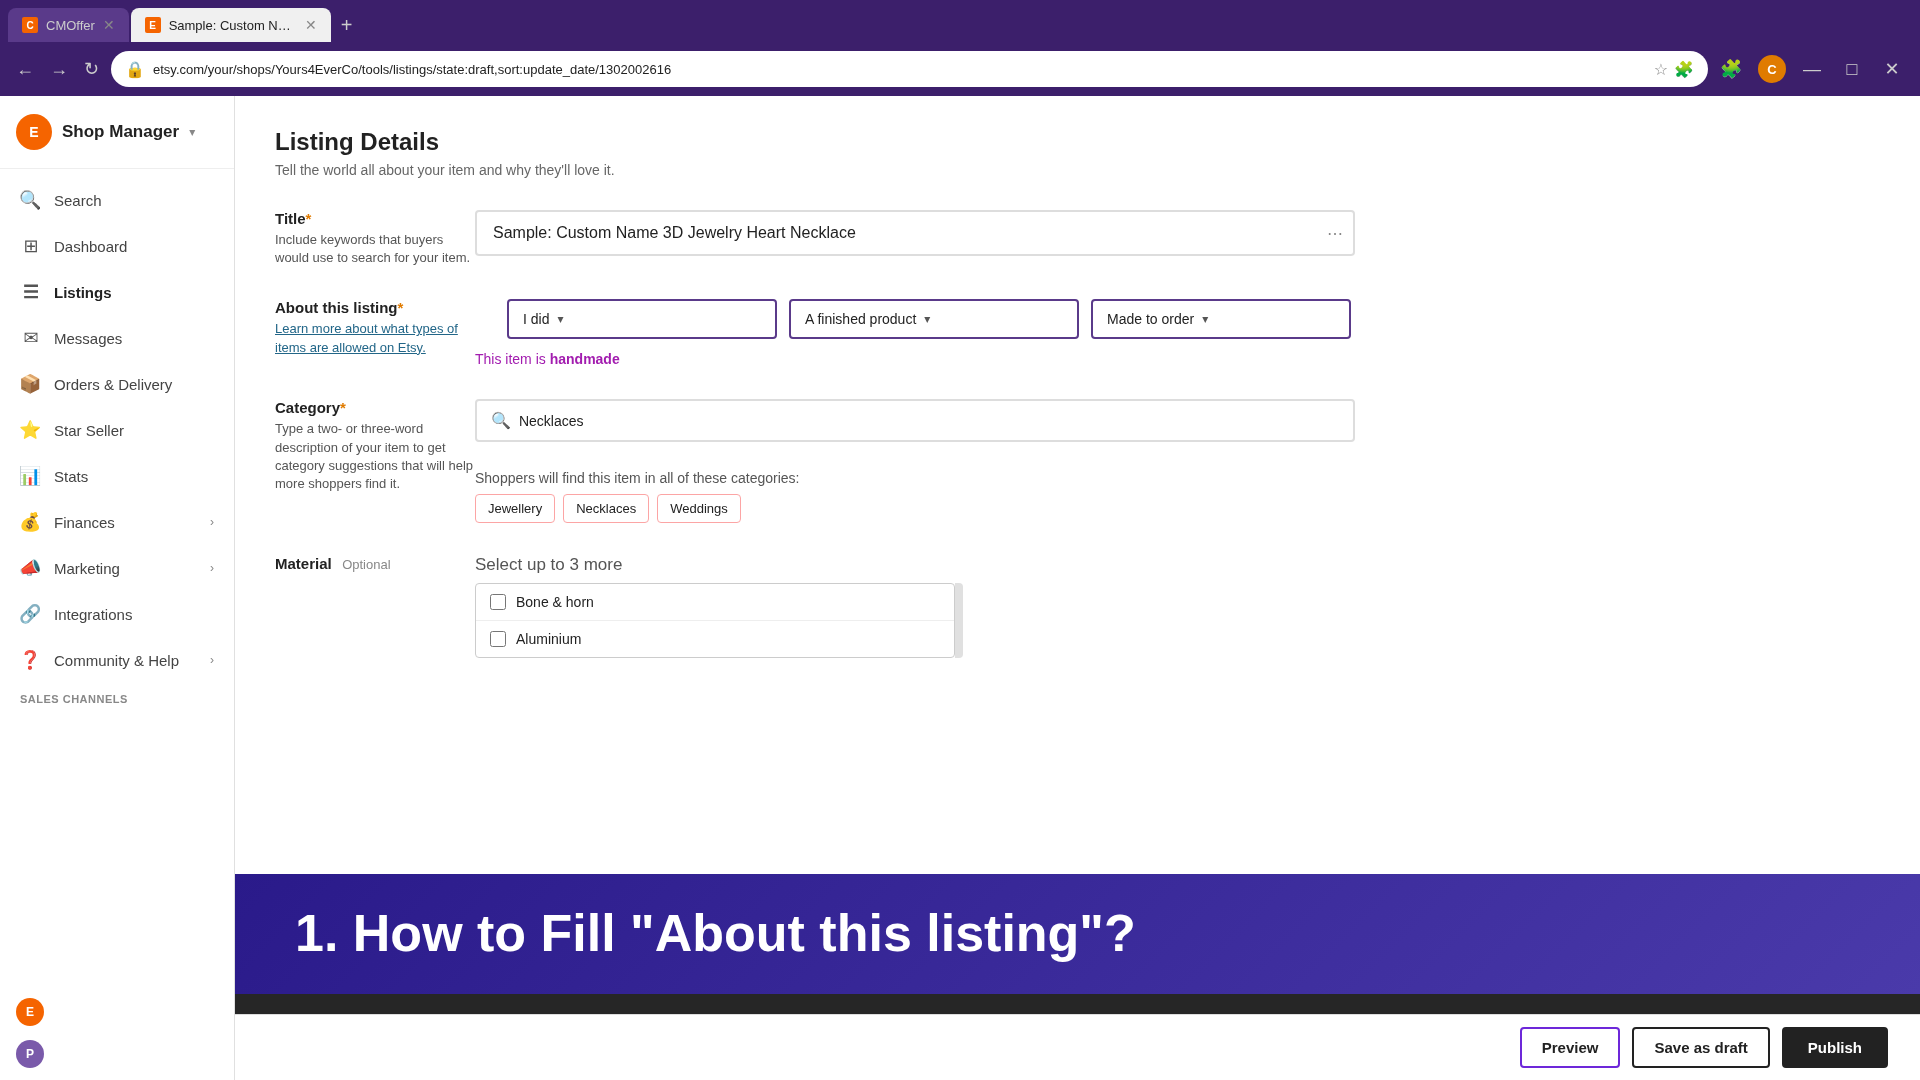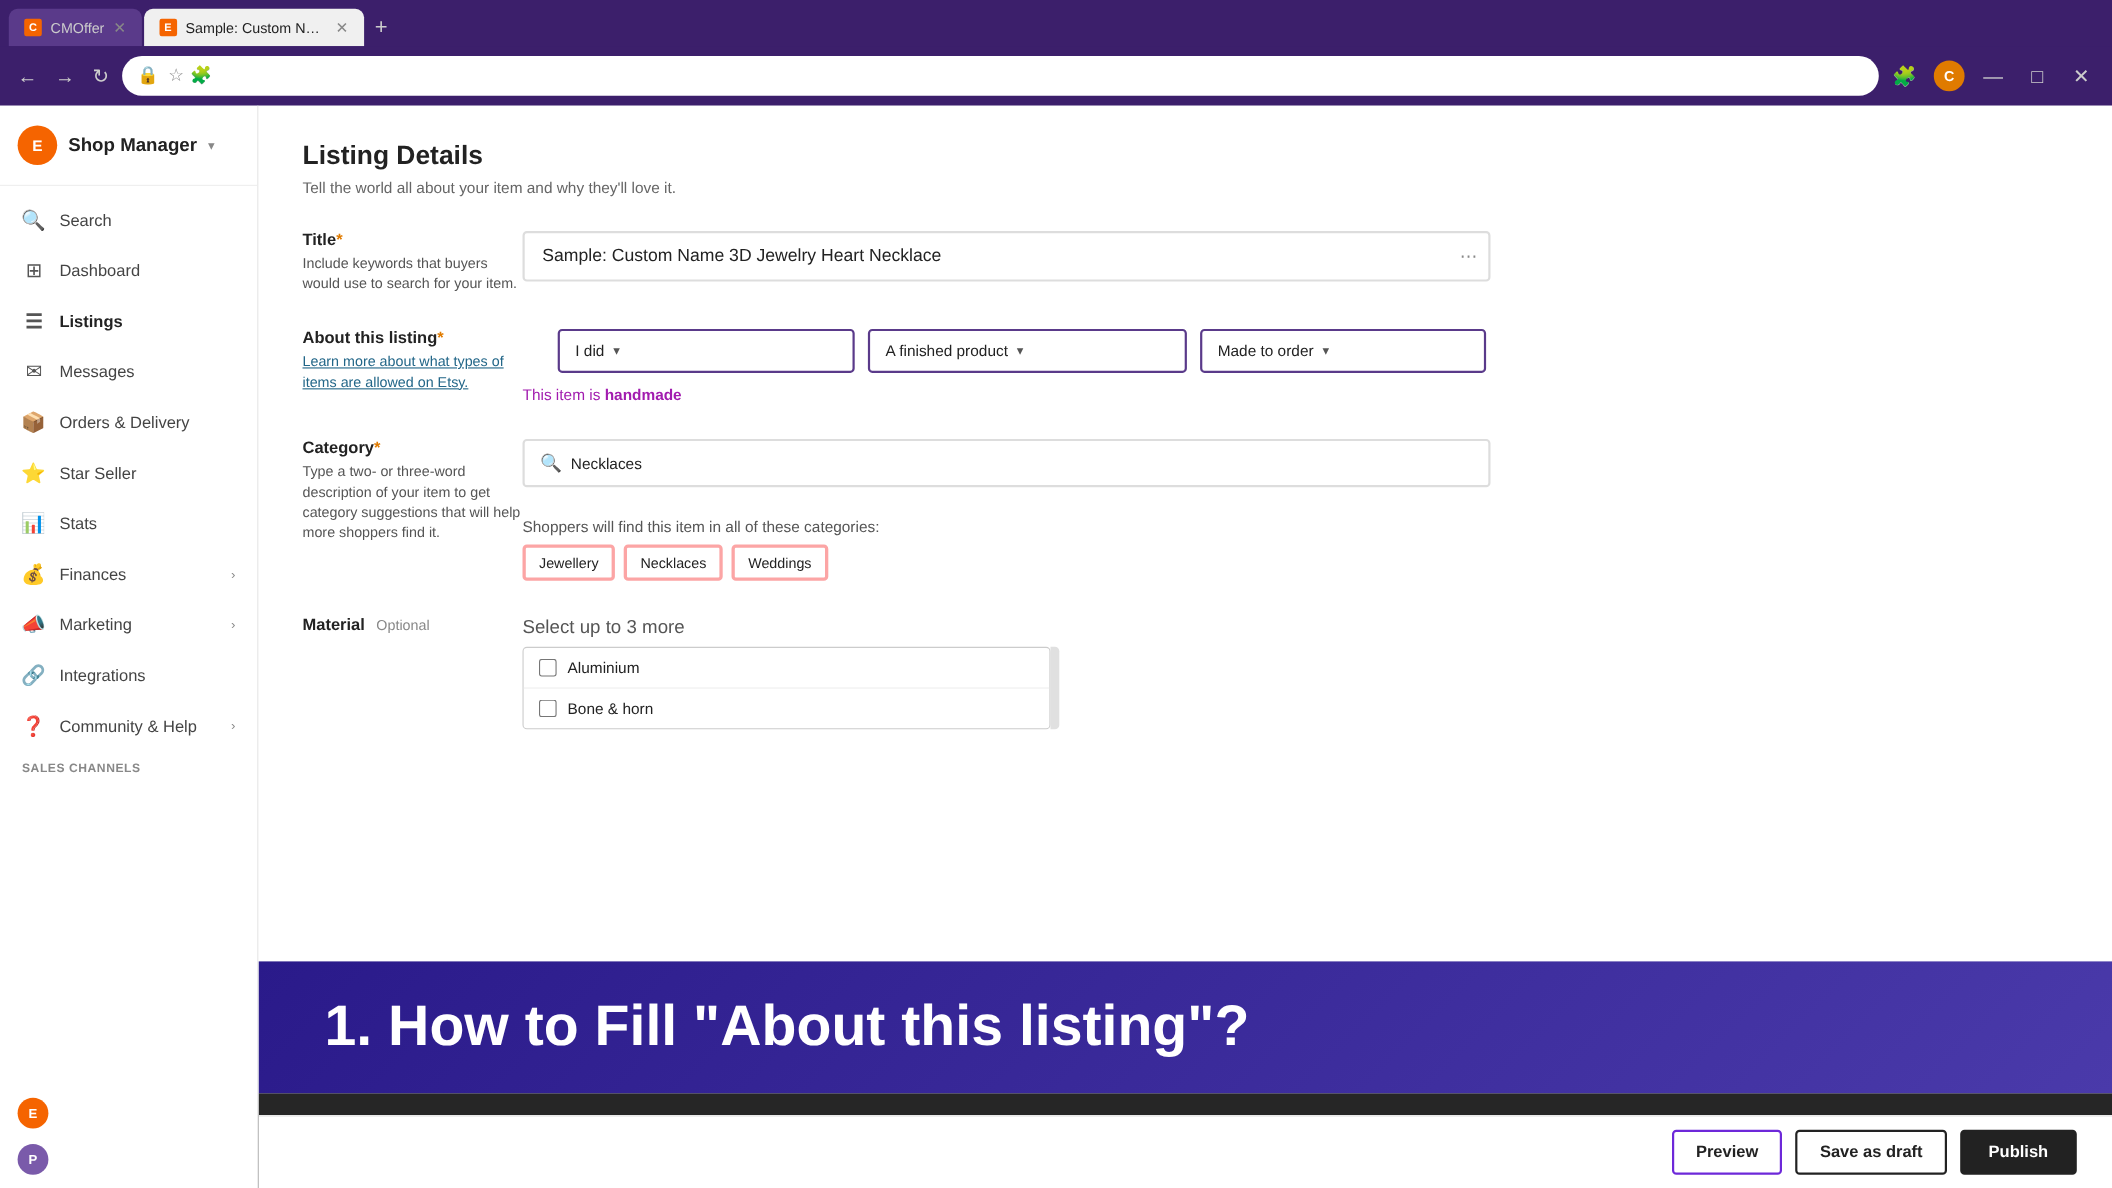--- a/index.html
+++ b/index.html
@@ -71,21 +71,21 @@
     .dropdown-3 { min-width: 260px; }
     .item-is-handmade { font-size: 14px; color: #a21caf; margin-top: 12px; }
     .item-is-handmade strong { font-weight: 700; }
 
     
     .category-input-wrapper { display: flex; align-items: center; border: 2px solid #ddd; border-radius: 4px; padding: 10px 14px; gap: 8px; }
     .category-search-icon { color: #888; font-size: 16px; }
     .category-input { border: none; outline: none; font-size: 14px; color: #222; flex: 1; }
     .categories-found { margin-top: 28px; font-size: 14px; color: #555; margin-bottom: 8px; }
     .category-tags { display: flex; gap: 8px; flex-wrap: wrap; }
-    .category-tag { border: 3px solid #fca5a5; border-radius: 4px; padding: 6px 12px; font-size: 13px; color: #222; background: #fff; cursor: pointer; }
+    .category-tag { border: 1px solid #fca5a5; border-radius: 4px; padding: 6px 12px; font-size: 13px; color: #222; background: #fff; cursor: pointer; }
 
     
     .material-label { font-size: 15px; font-weight: 600; color: #222; display: inline; }
     .material-optional { font-size: 13px; color: #888; margin-left: 6px; }
     .material-select-more { font-size: 17px; color: #555; margin-bottom: 8px; }
     .material-list { border: 1px solid #ccc; border-radius: 4px; overflow: hidden; width: 100%; max-width: 480px; }
     .material-item { display: flex; align-items: center; gap: 10px; padding: 10px 14px; border-bottom: 1px solid #eee; font-size: 14px; color: #222; cursor: pointer; }
     .material-item:last-child { border-bottom: none; }
     .material-item input[type=checkbox] { width: 16px; height: 16px; }
 
@@ -123,20 +123,21 @@
       <span class="tab-close">✕</span>
     </div>
     <button class="tab-new">+</button>
   </div>
   <div class="address-bar-row">
     <button class="nav-btn">←</button>
     <button class="nav-btn">→</button>
     <button class="nav-btn">↻</button>
     <div class="address-bar">
       <span>🔒</span>
+      <span class="address-bar-url">etsy.com/your/shops/Yours4EverCo/tools/listings/state:draft,sort:update_date/1302002616</span>
       <div class="address-bar-icons">
         <span>☆</span>
         <span>🧩</span>
       </div>
     </div>
     <div class="browser-actions">
       <button class="browser-action-btn">🧩</button>
       <button class="browser-action-btn">
         <div class="user-avatar">C</div>
       </button>
@@ -299,25 +300,25 @@
         <div class="form-label-col">
           <span class="material-label">Material</span>
           <span class="material-optional">Optional</span>
         </div>
         <div class="form-control-col">
           <p class="material-select-more">Select up to 3 more</p>
           <div style="display:flex; gap:0;">
             <div class="material-list">
               <div class="material-item">
                 <input type="checkbox" style="">
-                <span>Aluminium</span>
+                <span>Bone &amp; horn</span>
               </div>
               <div class="material-item">
                 <input type="checkbox" style="">
-                <span>Bone &amp; horn</span>
+                <span>Aluminium</span>
               </div>
             </div>
             <div style="width:8px; background:#e0e0e0; border-radius:0 4px 4px 0;"></div>
           </div>
         </div>
       </div>
 
     </div>
 
     <div class="overlay-container">

